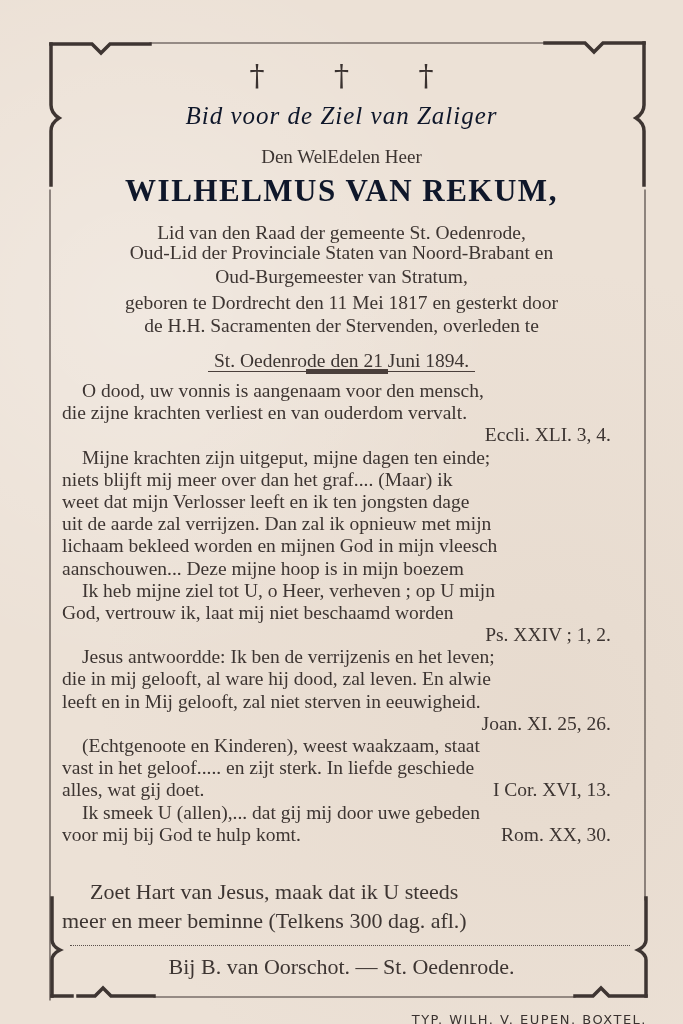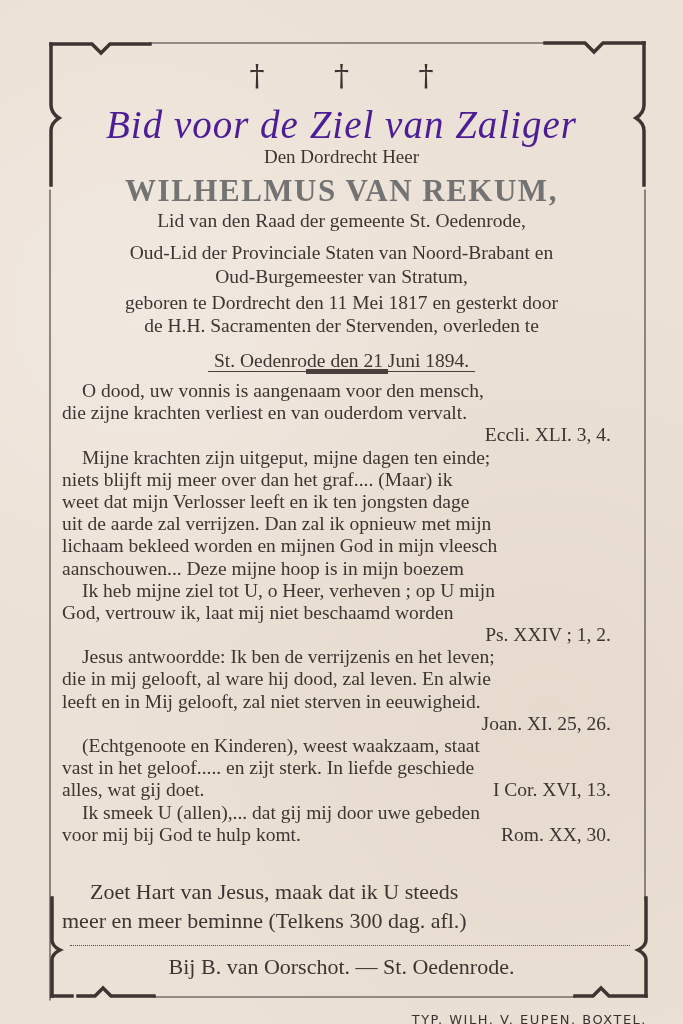--- a/index.html
+++ b/index.html
@@ -9,23 +9,23 @@
       background-image:
         radial-gradient(circle at 20% 30%, rgba(255,255,255,0.25), transparent 40%),
         radial-gradient(circle at 80% 70%, rgba(200,180,160,0.15), transparent 50%);
       font-family: "DejaVu Serif", "Liberation Serif", serif;
       color: #3d3532;
     }
     .frame { position: absolute; left: 0; top: 0; width: 683px; height: 1024px; pointer-events: none; }
     .crosses { position: absolute; left: 0; right: 0; top: 58px; text-align: center; font-size: 30px; color: #3a3230; letter-spacing: 0; }
     .crosses span { display: inline-block; margin: 0 30px; font-family: "DejaVu Serif", serif; }
     .line { position: absolute; left: 0; right: 0; text-align: center; white-space: nowrap; }
-    .invocation { top: 102px; font-family: "Liberation Serif", serif; font-style: italic; font-size: 39px; letter-spacing: 1px; color: #4c1d95; }
+    .invocation { top: 102px; font-family: "Liberation Serif", serif; font-style: italic; font-size: 25px; letter-spacing: 1px; color: #0f172a; }
     .honor { top: 146px; font-family: "Liberation Serif", serif; font-size: 19px; }
-    .name { top: 173px; font-family: "Liberation Serif", serif; font-weight: bold; font-size: 31px; letter-spacing: 1.5px; color: #737373; }
+    .name { top: 173px; font-family: "Liberation Serif", serif; font-weight: bold; font-size: 31px; letter-spacing: 1.5px; color: #0f172a; }
     .title-line { font-family: "Liberation Serif", serif; font-size: 19.5px; }
     .divider { position: absolute; top: 369px; left: 208px; width: 267px; height: 5px; }
     .divider .thin { position: absolute; top: 2px; height: 1px; background: #4a3f3b; }
     .divider .thick { position: absolute; left: 98px; width: 82px; top: 0; height: 5px; background: #4a3f3b; }
     .body-text { position: absolute; left: 62px; width: 571px; font-family: "Liberation Serif", serif; font-size: 19.5px; line-height: 22.2px; }
     .body-text .row { height: 22.2px; white-space: nowrap; display: flex; justify-content: space-between; }
     .row.indent { padding-left: 20px; }
     .row.right { justify-content: flex-end; padding-right: 22px; }
     .closing { position: absolute; left: 62px; width: 571px; font-family: "Liberation Serif", serif; font-size: 22px; top: 877px; line-height: 29px; }
     .closing .row { white-space: nowrap; display: flex; justify-content: space-between; }
@@ -62,24 +62,24 @@
 </svg>
 
 <main>
   <div class="crosses">
     <span>†</span>
     <span>†</span>
     <span>†</span>
   </div>
 
   <div class="line invocation">Bid voor de Ziel van Zaliger</div>
-  <div class="line honor">Den Dordrecht Heer</div>
+  <div class="line honor">Den WelEdelen Heer</div>
   <div class="line name">WILHELMUS VAN REKUM,</div>
 
-  <div class="line title-line" style="top:210px">Lid van den Raad der gemeente St. Oedenrode,</div>
+  <div class="line title-line" style="top:222px">Lid van den Raad der gemeente St. Oedenrode,</div>
   <div class="line title-line" style="top:242px">Oud-Lid der Provinciale Staten van Noord-Brabant en</div>
   <div class="line title-line" style="top:266px">Oud-Burgemeester van Stratum,</div>
 
   <div class="line title-line" style="top:292px">geboren te Dordrecht den 11 Mei 1817 en gesterkt door</div>
   <div class="line title-line" style="top:315px">de H.H. Sacramenten der Stervenden, overleden te</div>
   <div class="line title-line" style="top:350px">St. Oedenrode den 21 Juni 1894.</div>
 
   <div class="divider">
     <div class="thin" style="left:0;width:98px"></div>
     <div class="thick"></div>

